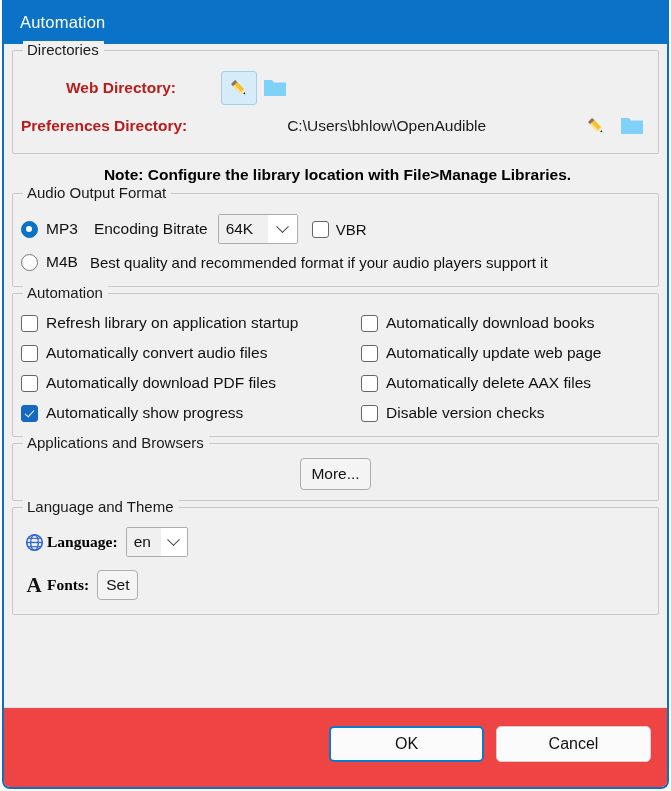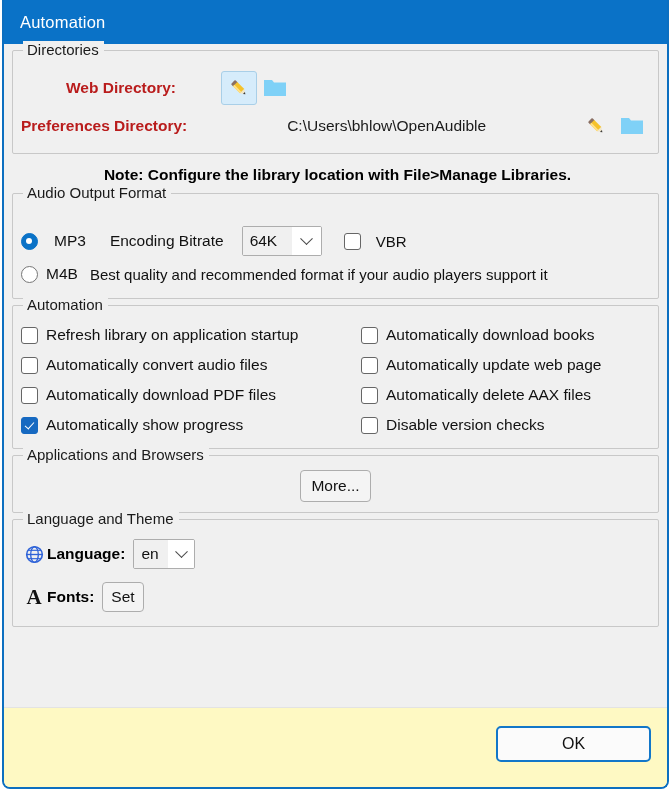--- a/index.html
+++ b/index.html
@@ -145,21 +145,21 @@
     width: 4px; height: 8px;
     border: solid #fff;
     border-width: 0 1.8px 1.8px 0;
     transform: rotate(42deg);
   }
 
   .row { display: flex; align-items: center; }
   .rowlbl { font-size: 15px; color: #111; white-space: nowrap; }
 
   
-  .audio-row1 { height: 34px; gap: 8px; margin-top: 12px; }
+  .audio-row1 { height: 34px; gap: 0; }
   .audio-row2 { height: 32px; }
   .mp3-txt { margin-left: 8px; font-size: 15.5px; }
   .bitrate-lbl { margin-left: 16px; font-size: 15.5px; }
 
   .combo {
     display: inline-flex;
     align-items: center;
     border: 1px solid #adadad;
     background: #fff;
     height: 30px;
@@ -223,28 +223,28 @@
     background: #f4f4f4;
     border-radius: 4px;
     display: inline-flex;
     align-items: center; justify-content: center;
     font-size: 15px; color: #111;
   }
 
   
   .lt-row { display: flex; align-items: center; height: 44px; gap: 0; }
   .lt-icon { width: 26px; display: flex; align-items: center; justify-content: center; flex: 0 0 auto; }
-  .lt-lbl { font-weight: bold; font-size: 15.5px; color: #000; margin-right: 8px; white-space: nowrap; }
+  .lt-lbl { font-weight: bold; font-size: 15.5px; color: #000; margin-right: 8px; white-space: nowrap; font-family: Liberation Serif, serif; }
 
   
   .footer {
     position: absolute;
     left: 0; right: 0; bottom: 0;
     height: 80px;
-    background: #fef9c3;
+    background: #ef4444;
     border-top: 1px solid #e3e3e3;
   }
   .footer-inner {
     display: flex;
     justify-content: flex-end;
     align-items: center;
     gap: 12px;
     height: 100%;
     padding: 0 16px 8px 0;
   }
@@ -436,16 +436,17 @@
         </div>
 
       </div>
     </div>
 
   </div>
 
   <div class="footer">
     <div class="footer-inner">
       <span class="fbtn primary">OK</span>
+      <span class="fbtn">Cancel</span>
     </div>
   </div>
 
 </div>
 
 </body></html>

